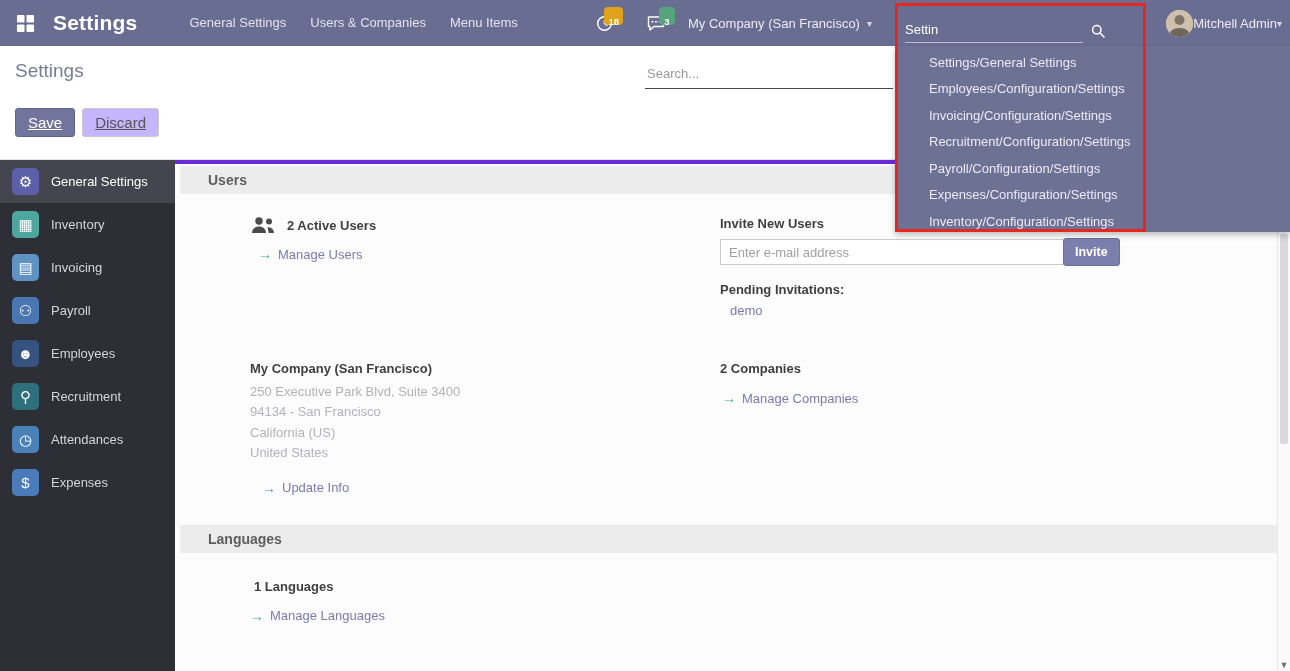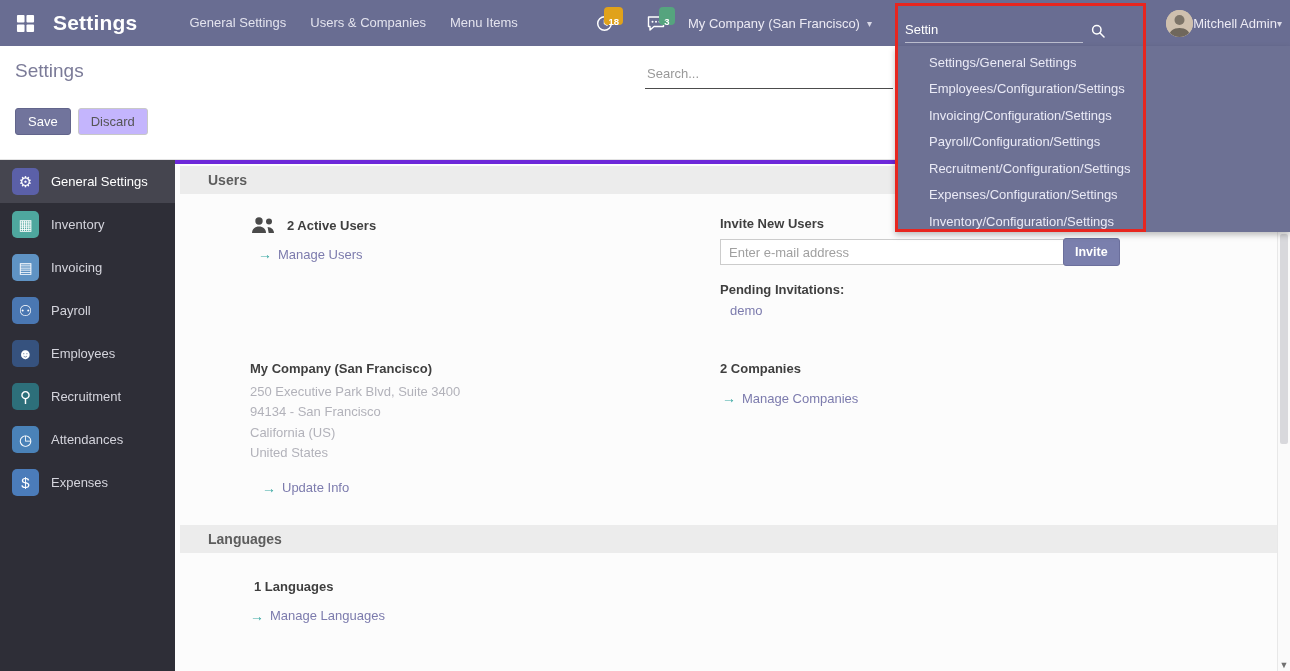--- a/index.html
+++ b/index.html
@@ -41,22 +41,22 @@
   .search-result { height:26.5px; display:flex; align-items:center; padding-left:34px;
                    font-size:13px; color:#eaeaf6; cursor:pointer; white-space:nowrap; }
   .highlight { position:absolute; left:895px; top:3px; width:251px; height:229px;
                border:3px solid var(--highlight-border,#e7261f); z-index:60; pointer-events:none; }
 
   
   .control-panel { position:absolute; top:46px; left:0; right:0; height:114px; background:#fff;
                    border-bottom:1px solid #e3e3e3; z-index:5; }
   .breadcrumb { position:absolute; left:15px; top:14px; font-size:19px; color:#7b7b98; }
   .cp-buttons { position:absolute; left:15px; top:62px; display:flex; gap:7px; }
-  .btn { font-size:13px; padding:5px 12px; border-radius:3px; border:1px solid transparent; cursor:pointer;
-         font-family:"Liberation Sans", sans-serif; }
+  .btn { font-size:15px; padding:5px 12px; border-radius:3px; border:1px solid transparent; cursor:pointer;
+         font-family:"Liberation Sans", sans-serif;text-decoration:underline; }
   .btn-primary { background:var(--primary-button-bg,#71749c); border-color:#62658b; color:#fff; }
   .btn-secondary { background:#c4b5fd; border-color:#c8c8c8; color:#555; }
   .cp-search { position:absolute; left:645px; top:16px; width:248px; }
   .cp-search input { width:100%; border:none; border-bottom:1px solid #4c4c4c; font-size:13px; color:#666;
                      padding:4px 2px 7px; outline:none; background:transparent;
                      font-family:"Liberation Sans", sans-serif; }
   .cp-search input::placeholder { color:#999; }
 
   
   .sidebar { position:absolute; top:160px; bottom:0; left:0; width:175px;
@@ -173,22 +173,22 @@
       </span>
       <span>Mitchell Admin</span>
       <span class="caret">▾</span>
     </div>
   </div>
 
   <div class="search-dropdown" id="search-results">
       <div class="search-result">Settings/General Settings</div>
       <div class="search-result">Employees/Configuration/Settings</div>
       <div class="search-result">Invoicing/Configuration/Settings</div>
+      <div class="search-result">Recruitment/Configuration/Settings</div>
       <div class="search-result">Payroll/Configuration/Settings</div>
-      <div class="search-result">Recruitment/Configuration/Settings</div>
       <div class="search-result">Expenses/Configuration/Settings</div>
       <div class="search-result">Inventory/Configuration/Settings</div>
     </div>
 
   <div class="highlight"></div>
 
   <div class="control-panel">
     <div class="breadcrumb">Settings</div>
     <div class="cp-buttons">
       <button class="btn btn-primary">Save</button>

